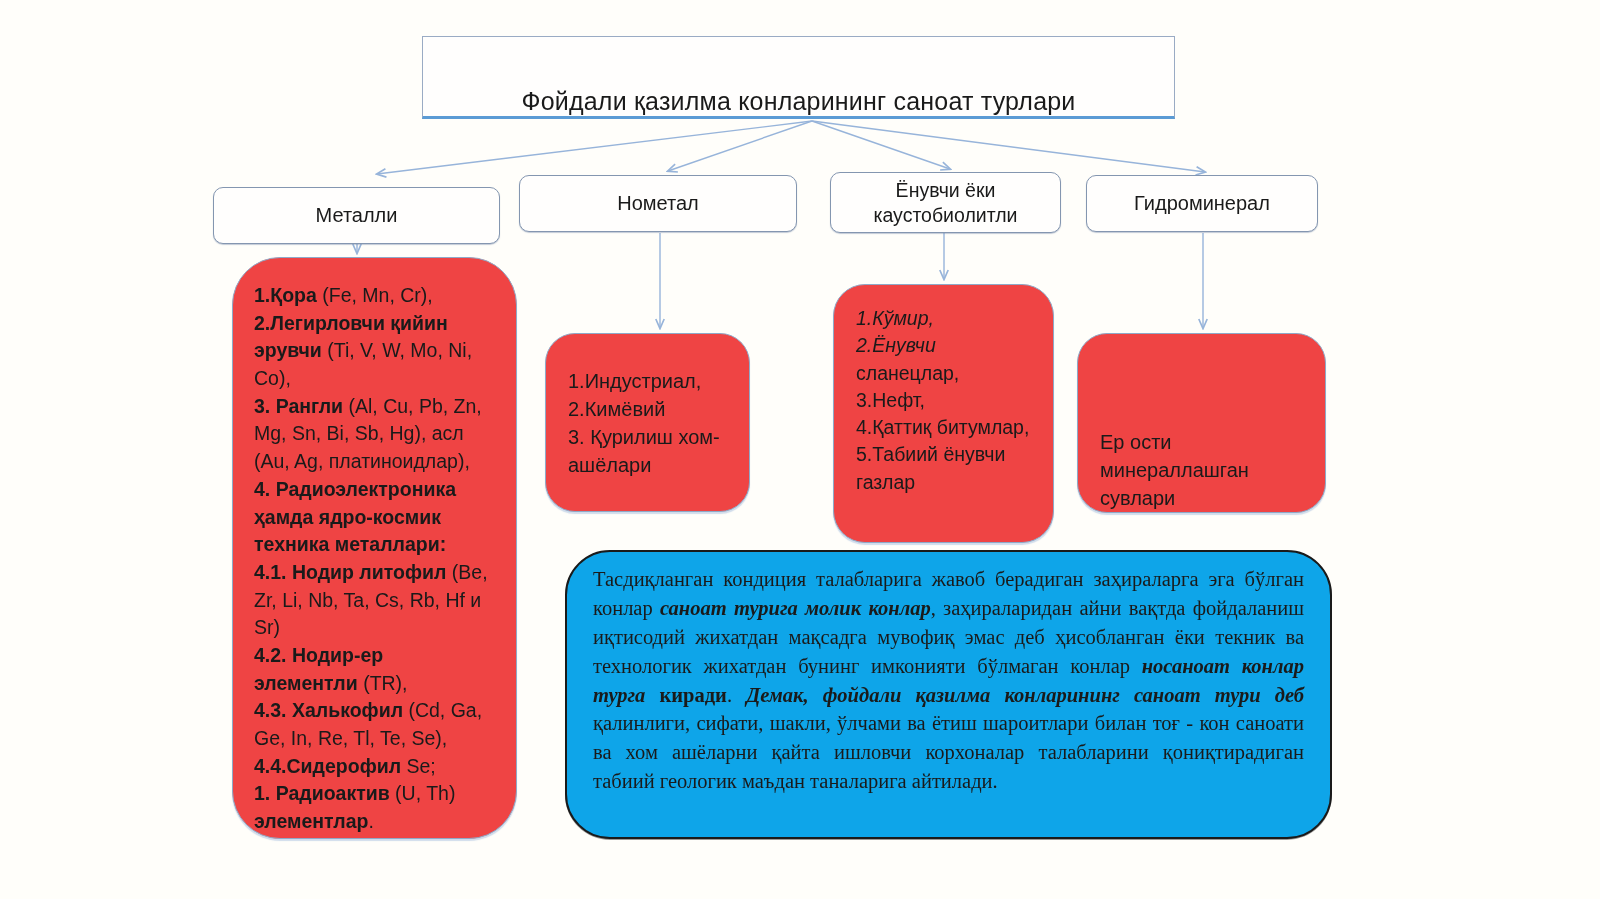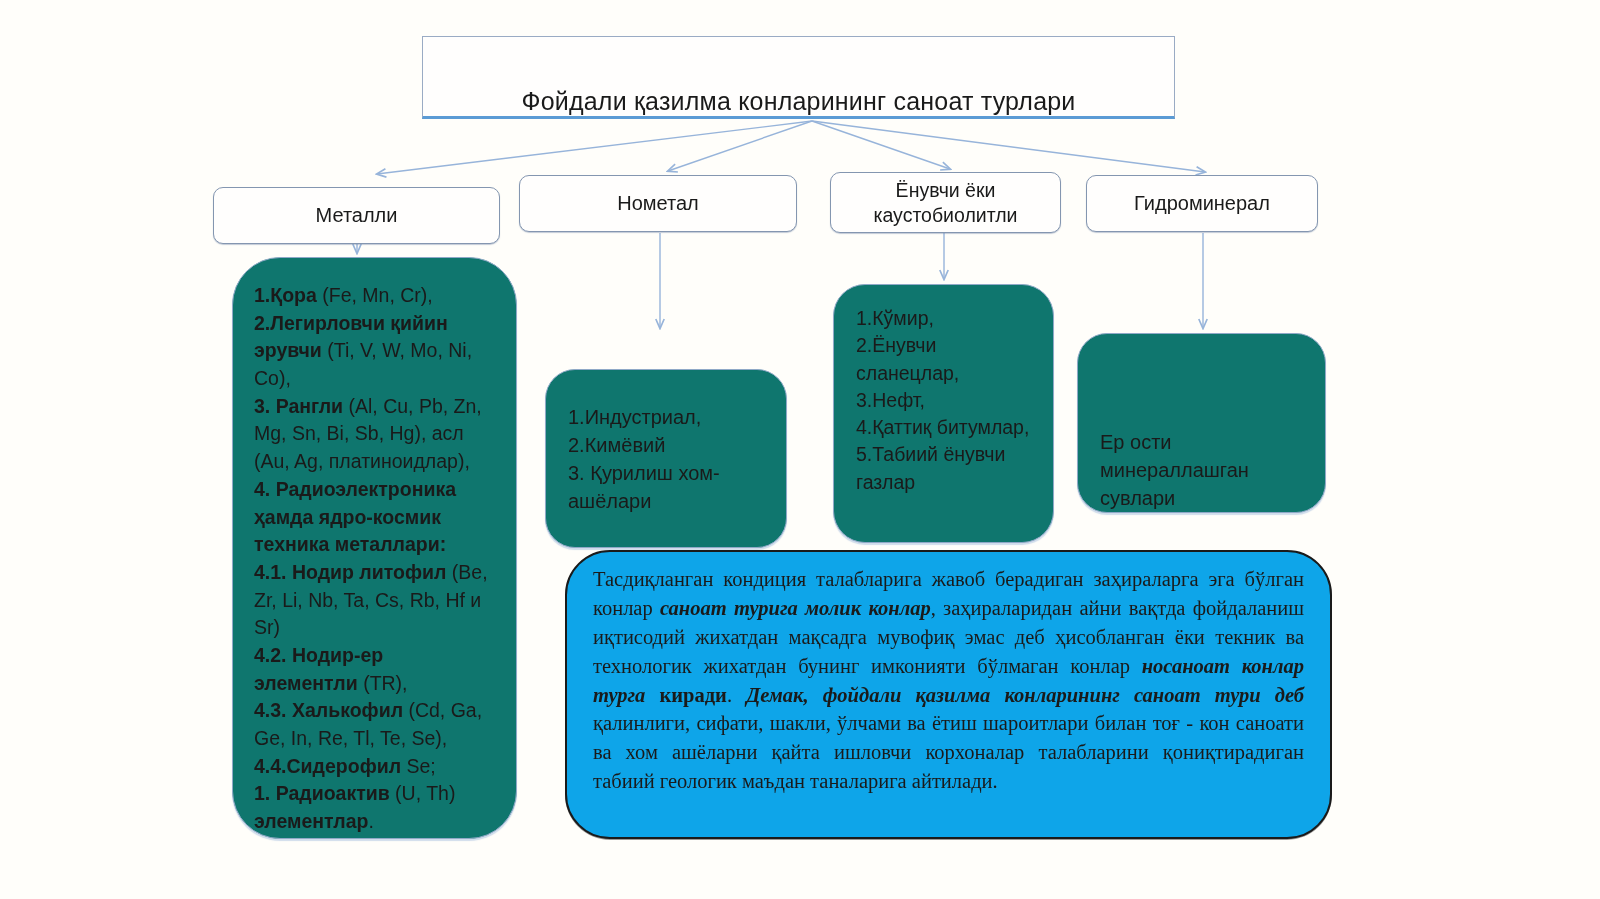--- a/index.html
+++ b/index.html
@@ -26,52 +26,52 @@
     display:flex;align-items:center;justify-content:center;
     font-size:20px;text-align:center;line-height:1.25;
   }
   #cat-metalli{left:213px;width:287px;margin-top:12px;}
   #cat-nometal{left:519px;width:278px;}
   #cat-causto{left:830px;top:172px;width:231px;height:61px;font-size:19.5px;padding:0 17px;}
   #cat-hydro{left:1086px;width:232px;}
   .detail{
     position:absolute;
     border:1.5px solid var(--detail-border,#8fa9c7);
-    border-radius:32px;background:#0f766e;
+    border-radius:32px;background:#ef4444;
     box-shadow:0 2px 1px rgba(151,180,218,0.45);
     font-size:19.5px;
   }
   #detail-metals{
     left:232px;top:257px;width:285px;height:582px;border-radius:48px;
     padding:24px 24px 0 21px;line-height:1.42;
   }
   #detail-nonmetal{
-    left:545px;top:333px;width:242px;height:179px;border-radius:30px;
+    left:545px;top:333px;width:205px;height:179px;border-radius:30px;
     padding:0 28px 0 22px;display:flex;flex-direction:column;justify-content:center;
-    font-size:20px;line-height:1.4;margin-top:36px;
+    font-size:20px;line-height:1.4;
   }
   #detail-causto{
     left:833px;top:284px;width:221px;height:259px;border-radius:32px;
     padding:20px 22px 0 22px;line-height:1.4;
   }
   #detail-hydro{
     left:1077px;top:333px;width:249px;height:180px;border-radius:30px;
     padding:0 25px 0 22px;display:flex;flex-direction:column;justify-content:flex-end;
     font-size:20px;line-height:1.4;
   }
   .summary-box{
     position:absolute;left:565px;top:550px;width:767px;height:289px;
     border:2px solid var(--summary-border,#1a1a1a);border-radius:45px;
     box-shadow:0 1px 0 rgba(0,0,0,0.4);
     padding:13px 26px;background:#0ea5e9;
     font-family:"Liberation Serif",serif;
     font-size:20.5px;line-height:1.41;text-align:justify;overflow:hidden;
   }
   .seg-b{font-weight:700;}
-  .seg-i{}
+  .seg-i{font-style:italic;}
   .seg-bi{font-weight:700;font-style:italic;}
   .arrows{position:absolute;left:0;top:0;pointer-events:none;}
   .arrows line{stroke:var(--arrow-color,#97b4da);stroke-width:1.4;fill:none;}
   .arrows marker path{stroke:var(--arrow-color,#97b4da);stroke-width:1.4;fill:none;}
 </style>
 </head>
 <body>
 
 <div class="diagram">
 

